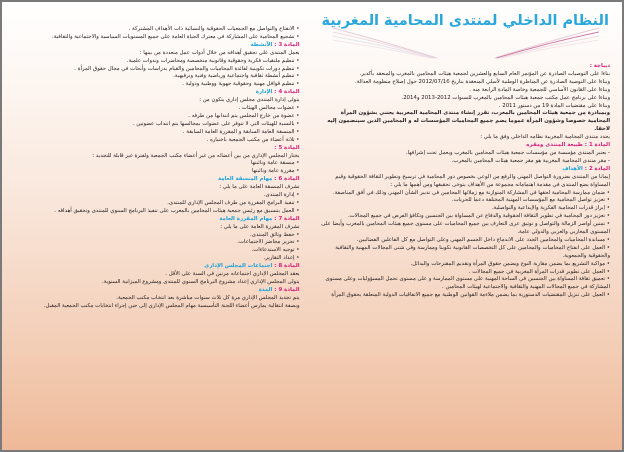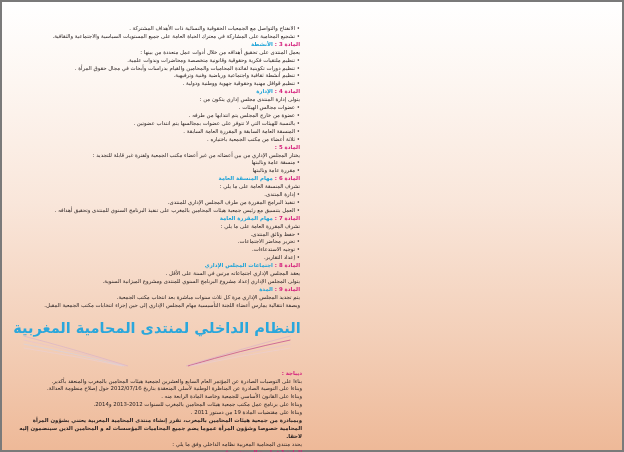--- a/index.html
+++ b/index.html
@@ -1,21 +1,21 @@
 <!DOCTYPE html>
 <html><head>
   <meta charset="utf-8">
   <style>
     * { box-sizing: border-box; margin: 0; padding: 0; }
     html, body { width: 624px; height: 452px; overflow: hidden; background: #8a8a8a; }
     body { font-family: "DejaVu Sans", sans-serif; }
     .spread {
       position: absolute; left: 0; top: 0; width: 624px; height: 452px;
       border: 2px solid #7a7a7a;
-      display: flex; flex-direction: column;
+      display: flex; flex-direction: row;
       background: linear-gradient(to bottom, #ffffff 0%, #fdf6f1 18%, #f9e6da 45%, #f3cfb8 75%, #eeb998 100%);
     }
     .page {
       position: relative; height: 100%;
       direction: rtl; text-align: right;
       color: #2a2222;
       font-size: 5.4px; line-height: 7.9px;
     }
     .page-left { width: 308px; padding: 23px 10px 0 20px; }
     .page-right { width: 312px; padding: 8px 12px 0 10px; }

